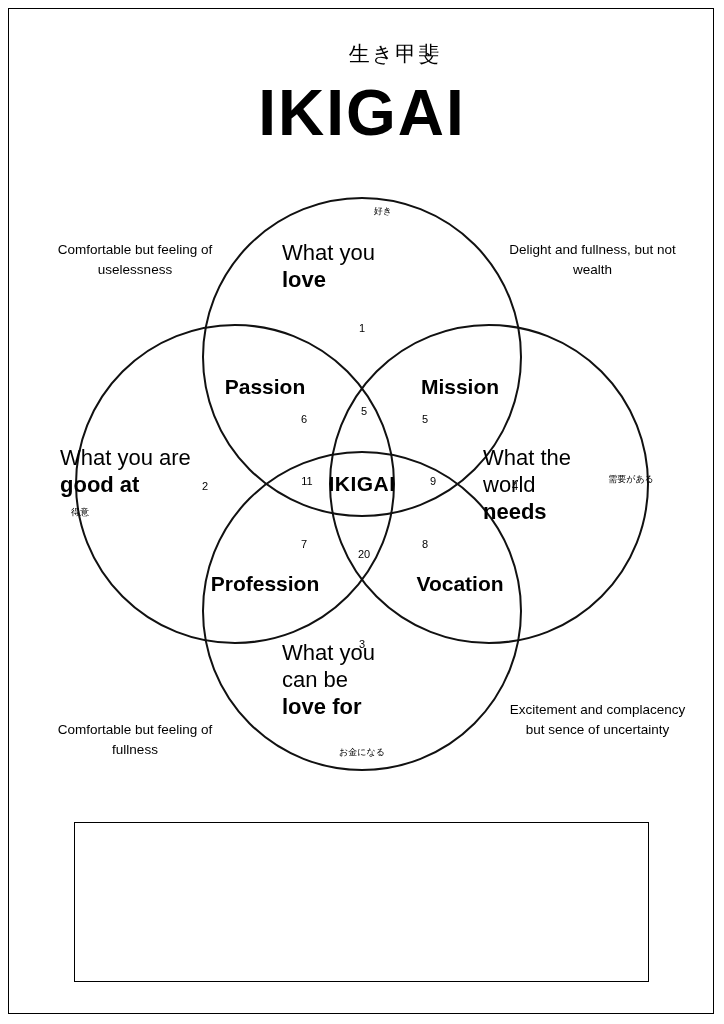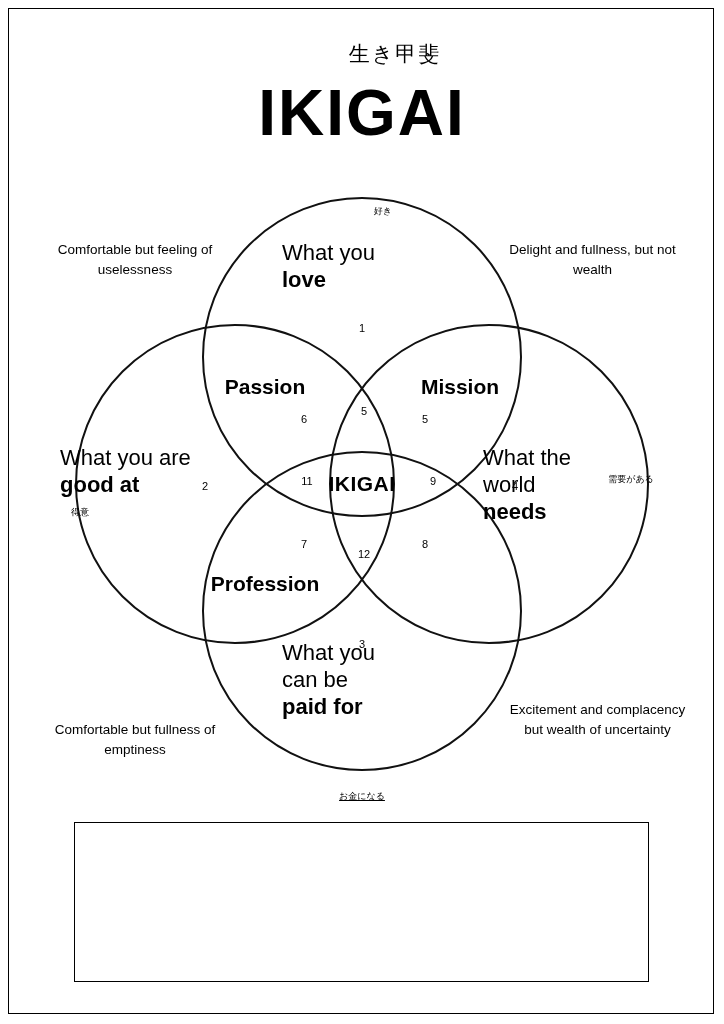--- a/index.html
+++ b/index.html
@@ -123,21 +123,21 @@
 
   .jp-small {
     position: absolute;
     font-size: 9px;
     font-family: "DejaVu Sans", sans-serif;
     text-align: center;
   }
   .jp-love  { left: 332px; top: 25px;  width: 60px; text-align: right; }
   .jp-good  { left: 60px;  top: 293px; width: 40px; margin-top: 33px; }
   .jp-needs { left: 605px; top: 293px; width: 52px; }
-  .jp-paid  { left: 332px; top: 610px; width: 60px; text-decoration: underline; }
+  .jp-paid  { left: 332px; top: 566px; width: 60px; }
 
   .corner {
     position: absolute;
     font-size: 13.5px;
     line-height: 1.5;
     text-align: center;
   }
   .corner-tl { left: 50px;  top: 60px;  width: 170px; }
   .corner-tr { left: 505px; top: 60px;  width: 175px; }
   .corner-bl { left: 50px;  top: 540px; width: 170px; }
@@ -180,46 +180,47 @@
   </div>
 
   <div class="lbl lbl-big lbl-good">
     <span>What you are</span><br>
     <b>good at</b>
   </div>
 
   <div class="lbl lbl-big lbl-paid">
     <span>What you</span><br>
     <span>can be</span><br>
-    <b>paid for</b>
+    <b>love for</b>
   </div>
 
   <div class="jp-small jp-love">好き</div>
   <div class="jp-small jp-good">得意</div>
   <div class="jp-small jp-needs">需要がある</div>
   <div class="jp-small jp-paid">お金になる</div>
 
   <div class="quad q-passion">Passion</div>
   <div class="quad q-mission">Mission</div>
   <div class="quad q-profession">Profession</div>
+  <div class="quad q-vocation">Vocation</div>
   <div class="ikigai-center">IKIGAI</div>
 
   <div class="num n1">1</div>
   <div class="num n2">2</div>
   <div class="num n3">3</div>
   <div class="num n4">4</div>
   <div class="num n5">5</div>
   <div class="num n6">6</div>
   <div class="num n7">7</div>
   <div class="num n8">8</div>
   <div class="num n9">9</div>
   <div class="num n10">5</div>
   <div class="num n11">11</div>
-  <div class="num n12">12</div>
+  <div class="num n12">20</div>
 
   <div class="corner corner-tl">Comfortable but feeling of uselessness</div>
   <div class="corner corner-tr">Delight and fullness, but not wealth</div>
-  <div class="corner corner-bl">Comfortable but fullness of emptiness</div>
-  <div class="corner corner-br">Excitement and complacency but wealth of uncertainty</div>
+  <div class="corner corner-bl">Comfortable but feeling of fullness</div>
+  <div class="corner corner-br">Excitement and complacency but sence of uncertainty</div>
 
 </div>
 
 <div class="notes-box"></div>
 
 </body></html>

